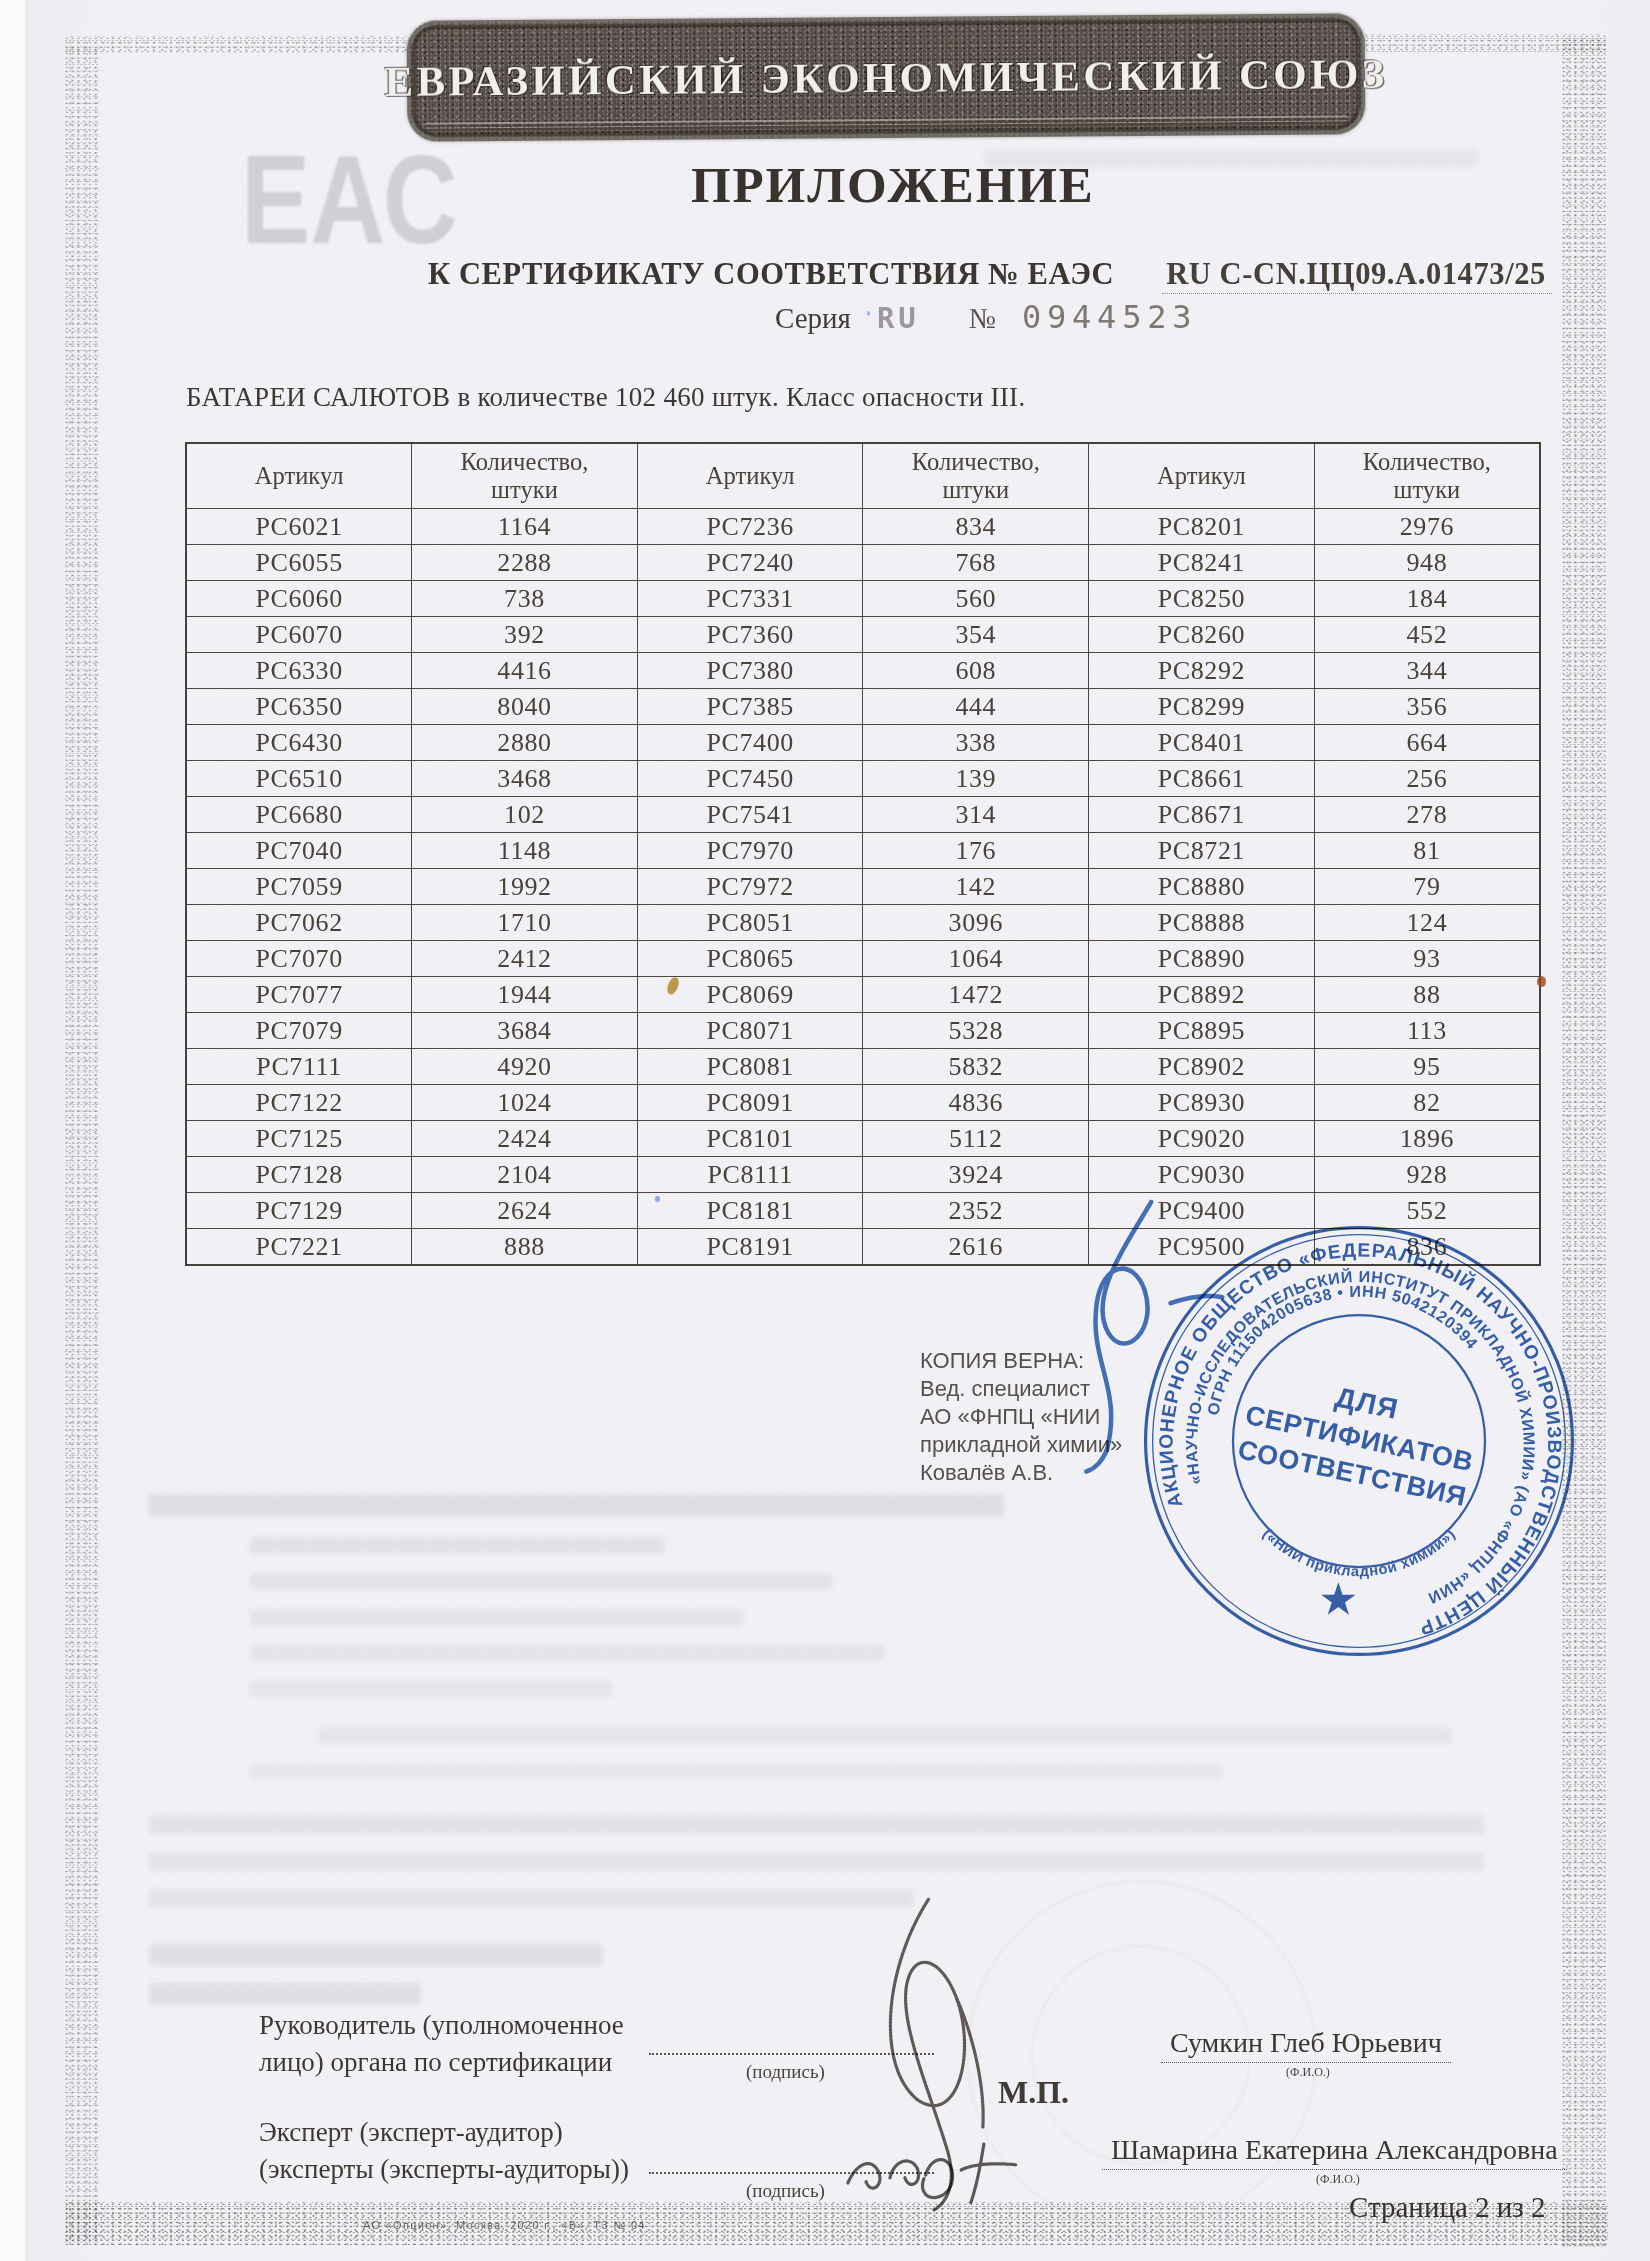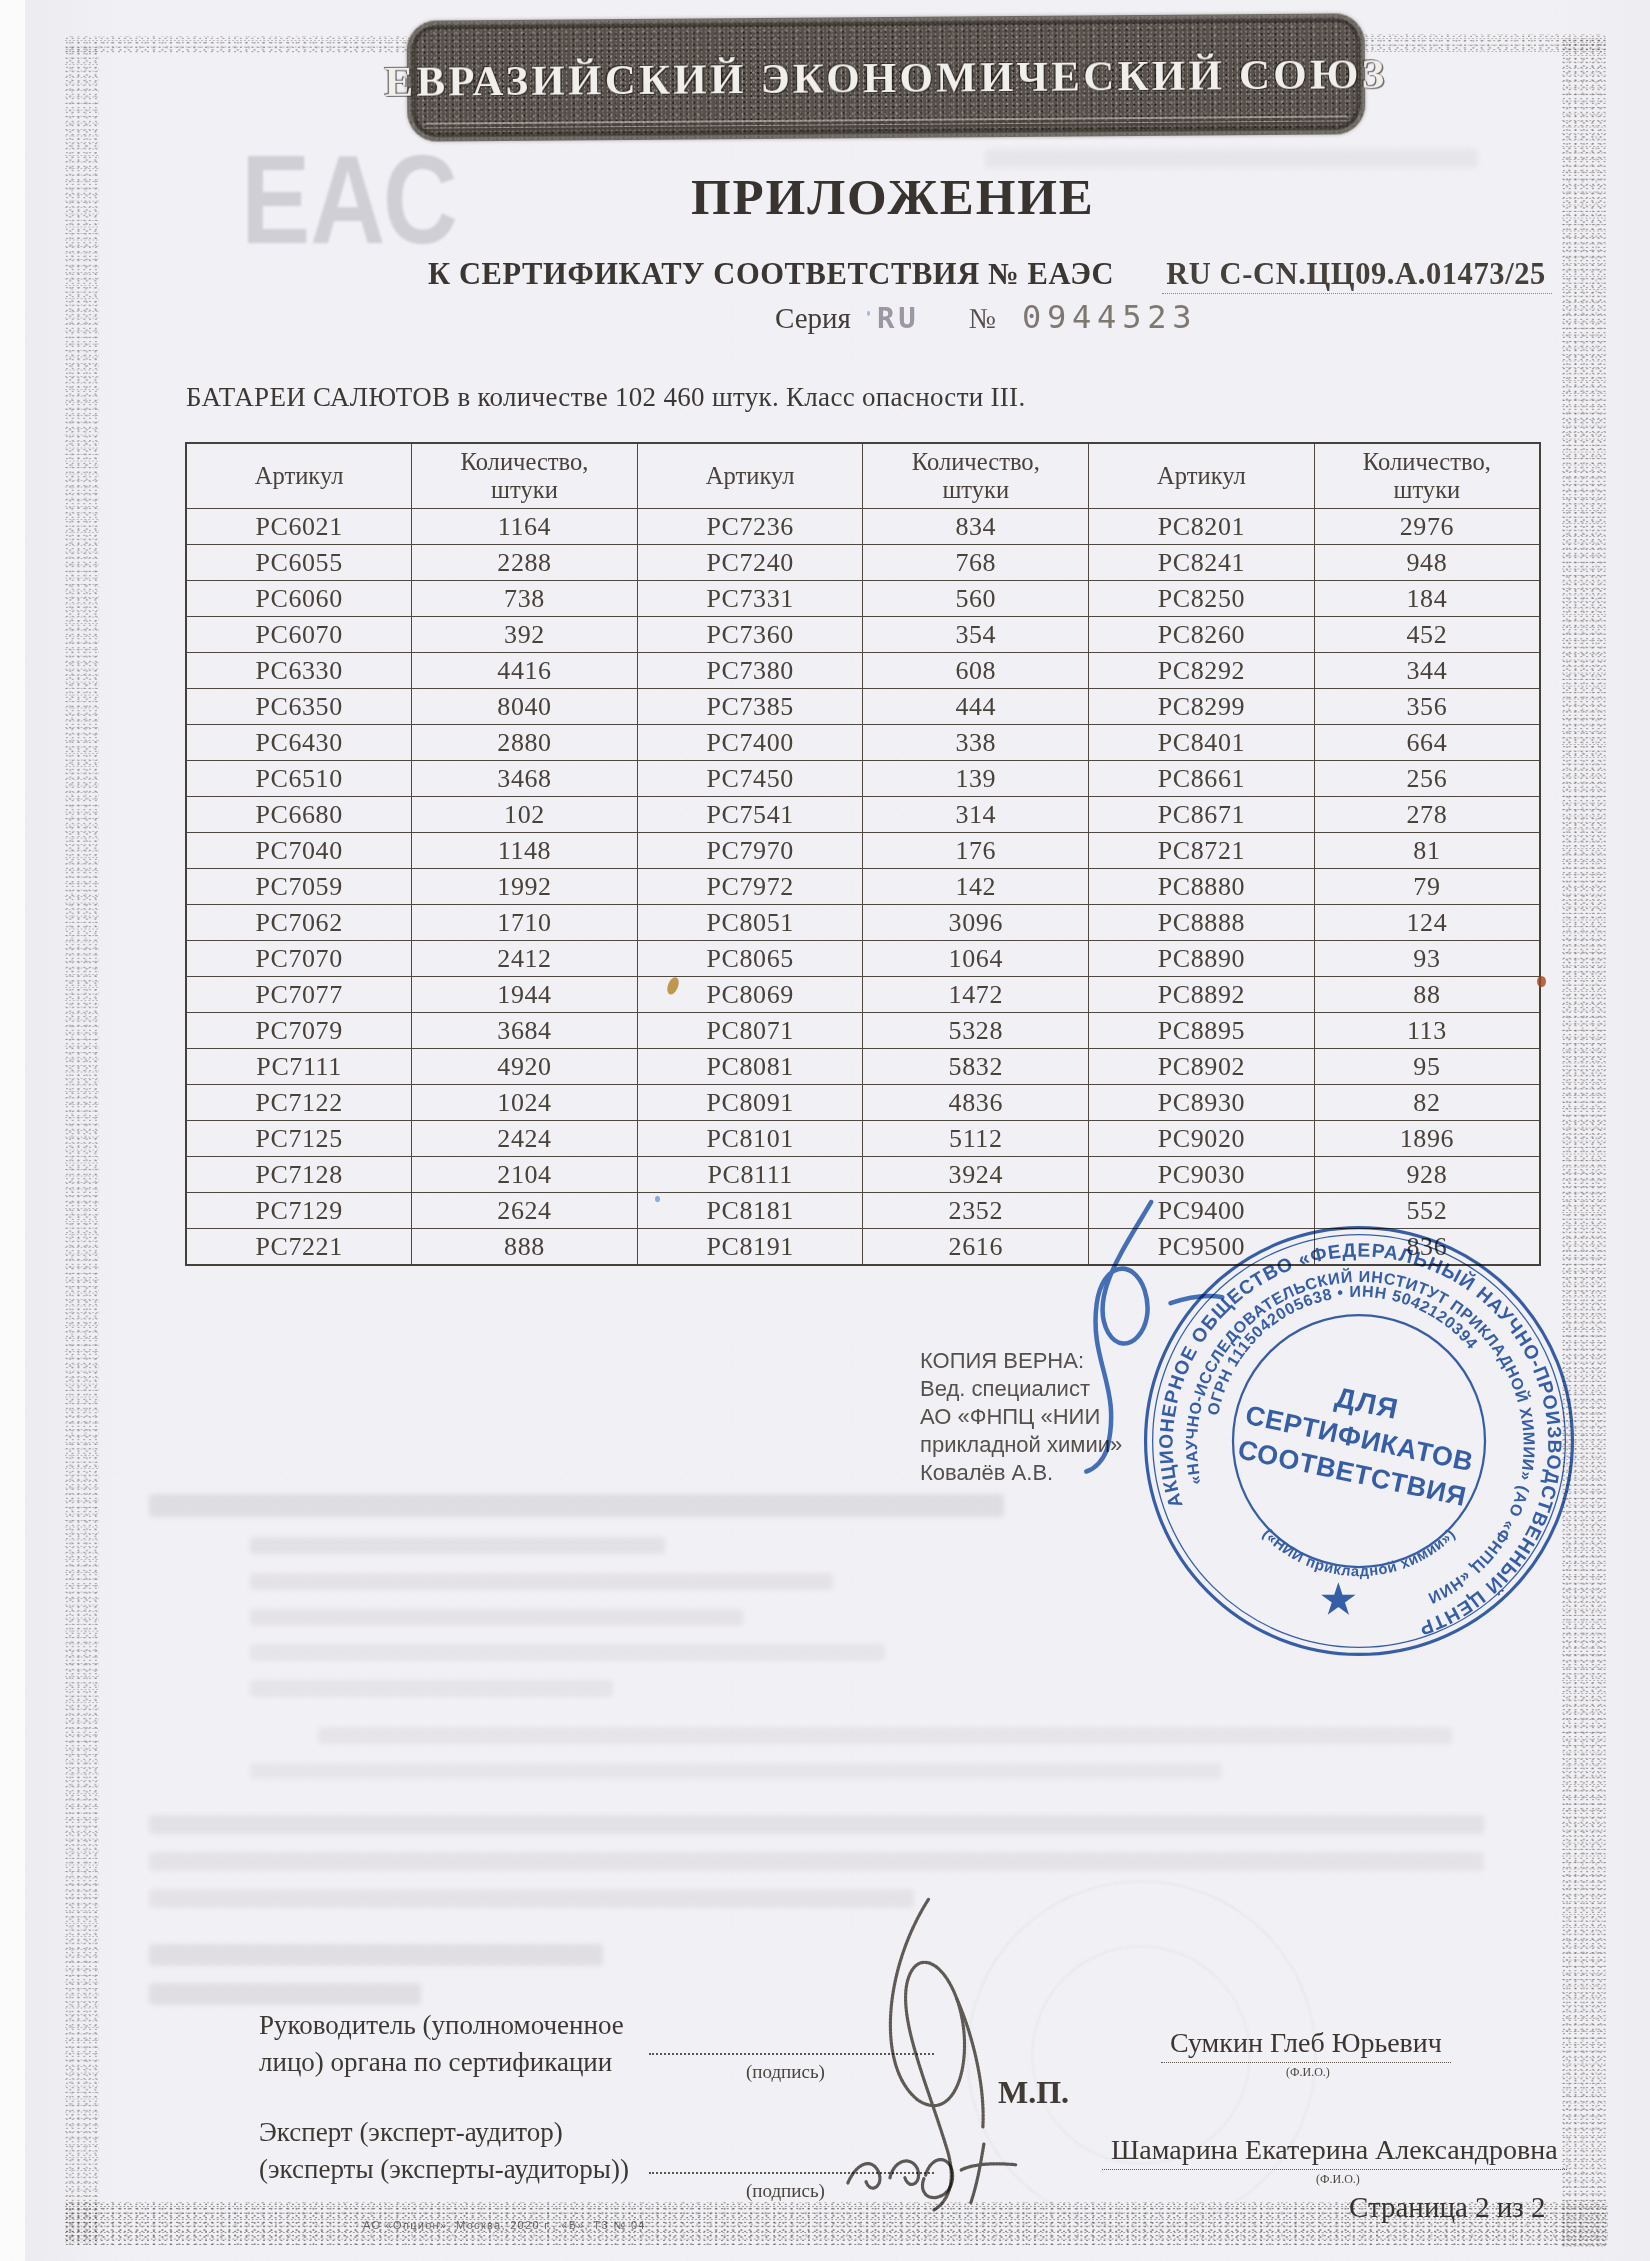--- a/index.html
+++ b/index.html
@@ -58,21 +58,21 @@
     color:#f1efec;white-space:nowrap;
     text-shadow:0 0 1.3px rgba(25,20,16,.9),1.3px 1.3px 0 rgba(25,20,16,.55),-1.3px -1.3px 0 rgba(25,20,16,.55);
   }
   .eac-watermark{
     position:absolute;left:241px;top:127px;
     font-family:"Liberation Sans",sans-serif;font-weight:bold;font-size:99px;letter-spacing:0px;
     transform:scaleY(1.28) scaleX(1.05);transform-origin:top left;
     color:rgba(152,149,160,.36);filter:blur(0.8px);
   }
   .doc-title{
-    position:absolute;left:691px;top:168px;
+    position:absolute;left:691px;top:156px;
     font-size:51px;font-weight:bold;letter-spacing:1.9px;color:#38332e;
     filter:blur(0.2px);
   }
   .cert-line{
     position:absolute;left:428px;top:257px;display:flex;gap:48px;align-items:baseline;
     filter:blur(0.2px);
   }
   .cert-label{font-size:30.5px;font-weight:bold;color:#3b3631;letter-spacing:0.6px;}
   .cert-number{font-size:30.5px;font-weight:bold;color:#45403a;letter-spacing:0.6px;border-bottom:1.9px dotted #8d877f;padding:0 6.5px 1.3px 3.9px;}
   .series-line{

